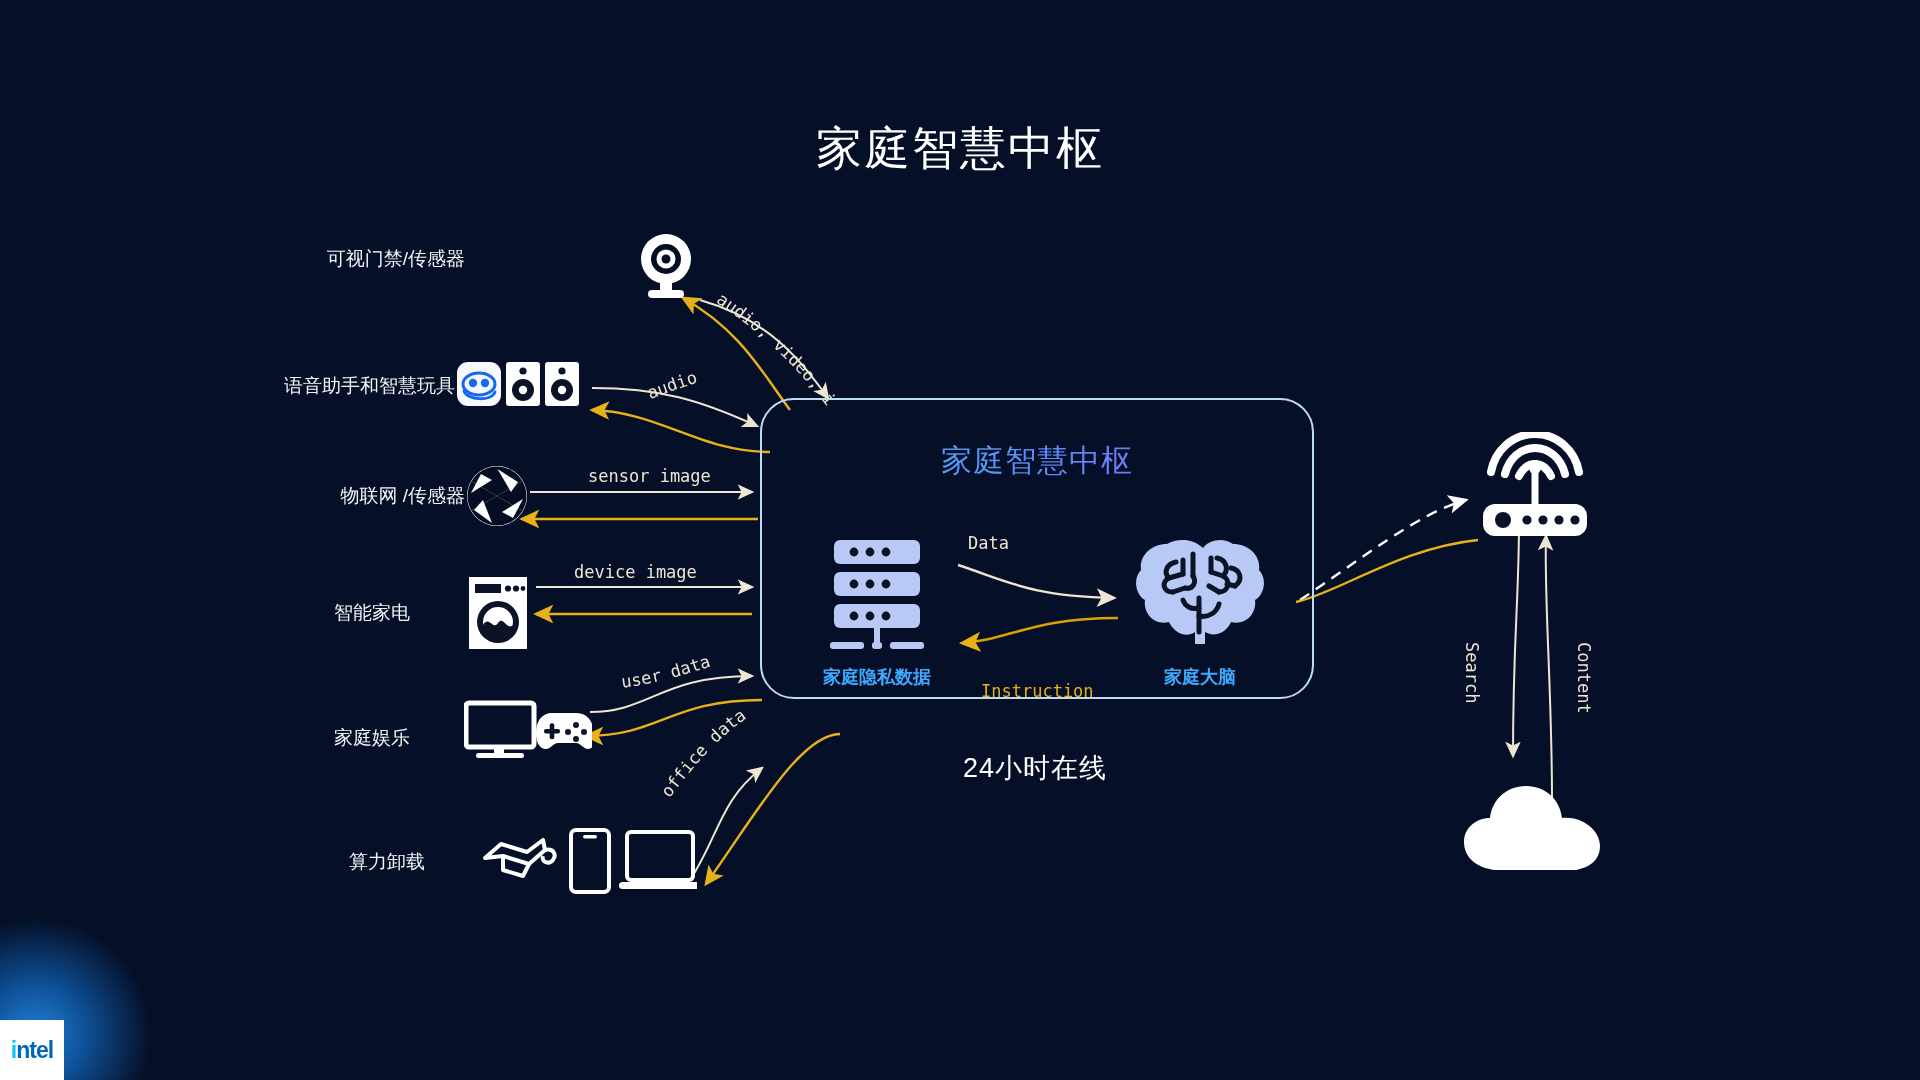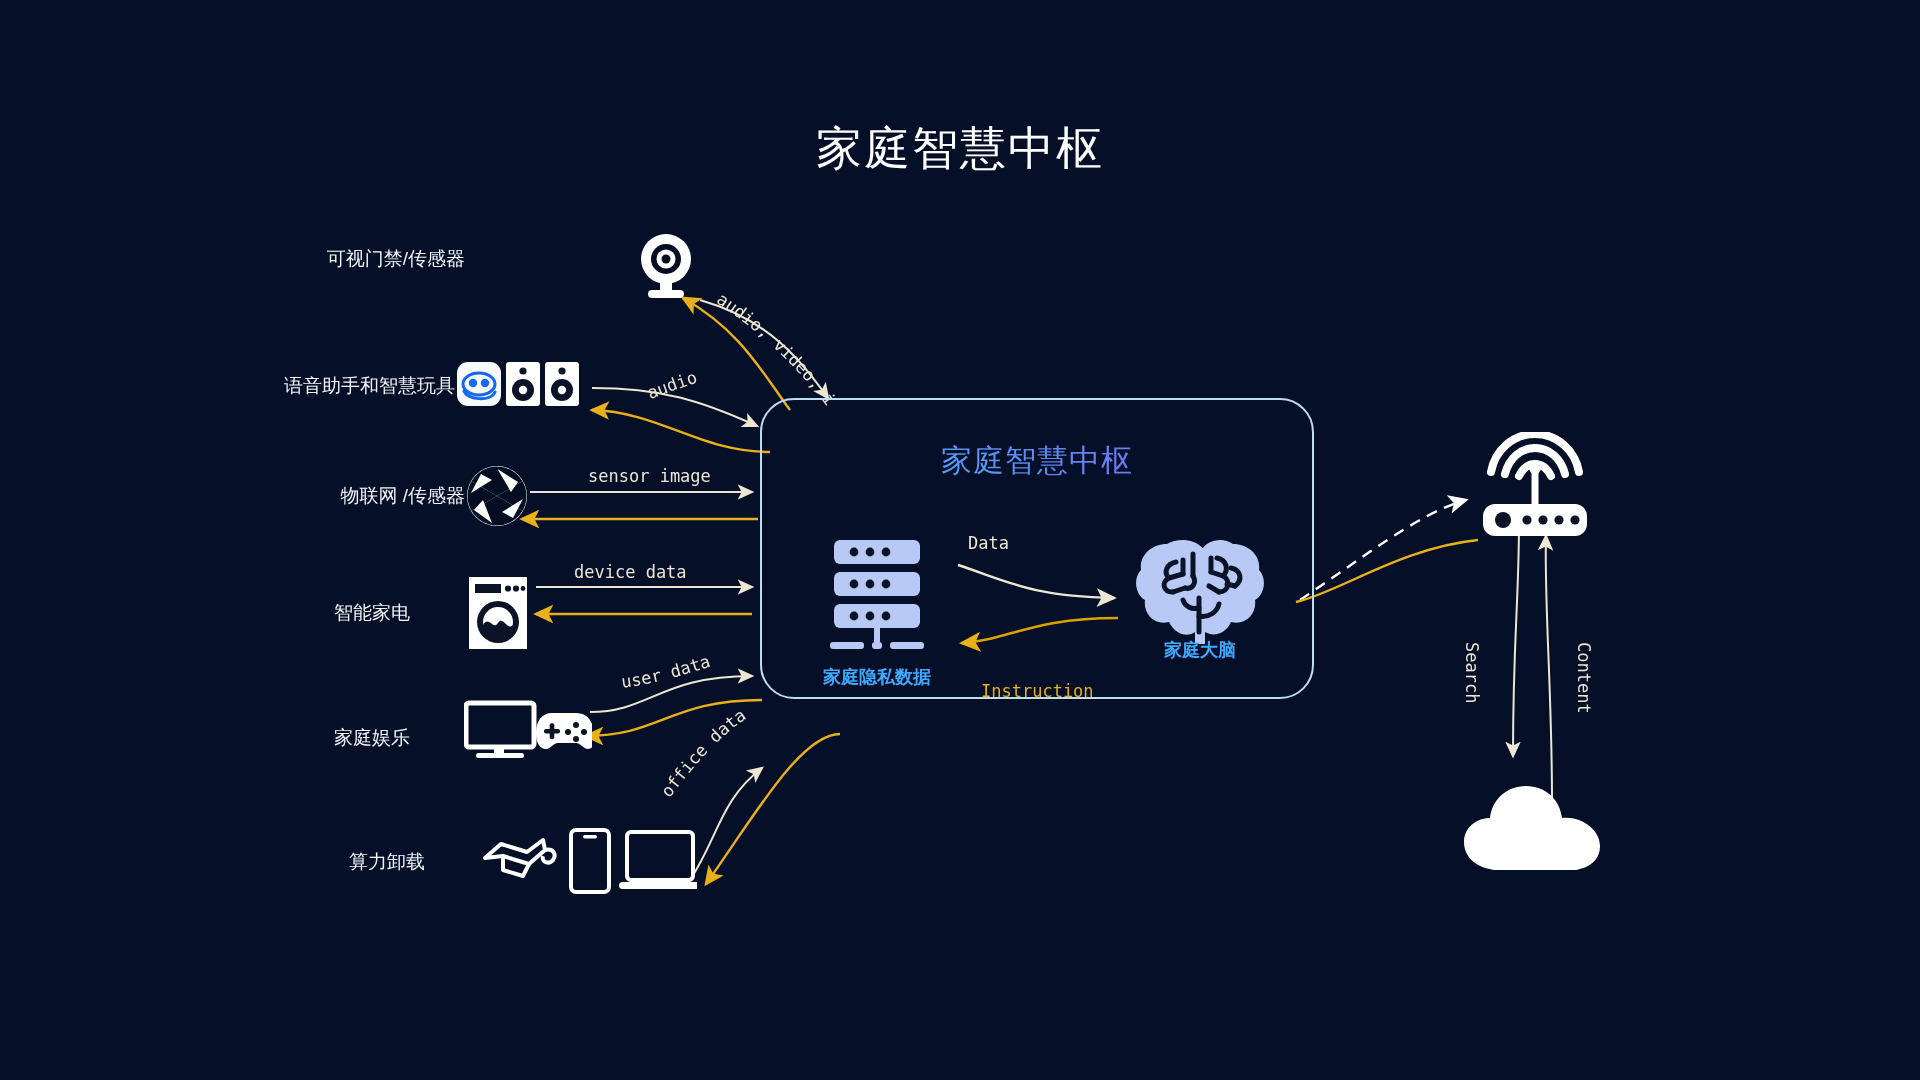--- a/index.html
+++ b/index.html
@@ -149,21 +149,21 @@
     </text>
     <text font-family="DejaVu Sans Mono, Liberation Mono, monospace" font-size="17" fill="#ece6d2">
       <textPath href="#p-search" startOffset="2">Search</textPath>
     </text>
     <text font-family="DejaVu Sans Mono, Liberation Mono, monospace" font-size="17" fill="#ece6d2">
       <textPath href="#p-content" startOffset="2">Content</textPath>
     </text>
   </svg>
 
   <div class="edge-label" style="left:588px;top:466px;">sensor image</div>
-  <div class="edge-label" style="left:574px;top:562px;">device data</div>
+  <div class="edge-label" style="left:574px;top:562px;">device image</div>
   <div class="edge-label" style="left:968px;top:533px;">Data</div>
   <div class="edge-label amber" style="left:981px;top:645px;margin-top:36px;">Instruction</div>
 
   <div class="src-label" style="right:1455px;top:259px;">可视门禁/传感器</div>
   <div class="src-label" style="right:1465px;top:386px;margin-left:46px;">语音助手和智慧玩具</div>
   <div class="src-label" style="right:1455px;top:496px;">物联网 /传感器</div>
   <div class="src-label" style="right:1510px;top:613px;">智能家电</div>
   <div class="src-label" style="right:1510px;top:738px;">家庭娱乐</div>
   <div class="src-label" style="right:1495px;top:862px;">算力卸载</div>
 
@@ -313,22 +313,23 @@
         <path d="M88,54 L78,48"></path>
         <path d="M80,34 L80,20"></path>
         <path d="M100,30 C110,32 112,42 104,48"></path>
         <path d="M104,48 L96,46"></path>
         <path d="M68,60 L68,94"></path>
         <path d="M68,70 C60,72 54,68 52,62"></path>
         <path d="M68,78 C78,80 86,74 88,66"></path>
       </g>
     </svg>
   </div>
-  <div class="hub-cap" style="left:1200px;top:638px;">家庭大脑</div>
-
+  <div class="hub-cap" style="left:1200px;top:665px;">家庭大脑</div>
+
+  <div class="uptime">24小时在线</div>
 
   <div class="icon-slot" style="left:1535px;top:490px;">
     <svg width="120" height="116" viewBox="0 0 120 116">
       <g fill="none" stroke="#ffffff" stroke-width="8" stroke-linecap="round">
         <path d="M44,44 C48,36 54,32 60,32"></path>
         <path d="M76,44 C72,36 66,32 60,32"></path>
         <path d="M30,42 C34,26 46,16 60,16"></path>
         <path d="M90,42 C86,26 74,16 60,16"></path>
         <path d="M16,40 C20,18 38,2 60,2"></path>
         <path d="M104,40 C100,18 82,2 60,2"></path>
@@ -344,14 +345,20 @@
     </svg>
   </div>
 
   <div class="icon-slot" style="left:1535px;top:828px;">
     <svg width="150" height="92" viewBox="0 0 150 92">
       <path d="M40,88 C18,88 4,76 4,60 C4,46 16,36 30,36 C32,18 46,4 66,4 C86,4 100,18 102,36 C122,34 140,48 140,64 C140,80 126,88 110,88 Z" fill="#ffffff"></path>
       <rect x="24" y="64" width="102" height="24" rx="12" fill="#ffffff"></rect>
     </svg>
   </div>
 
+  <div style="position:absolute;left:0;bottom:0;width:200px;height:200px;">
+    <div class="intel-glow"></div>
+    <div class="intel-box">
+      <span class="intel-word"><span class="dotless">i</span><span>ntel</span></span>
+    </div>
+  </div>
 
 </div>
 
 </body></html>

